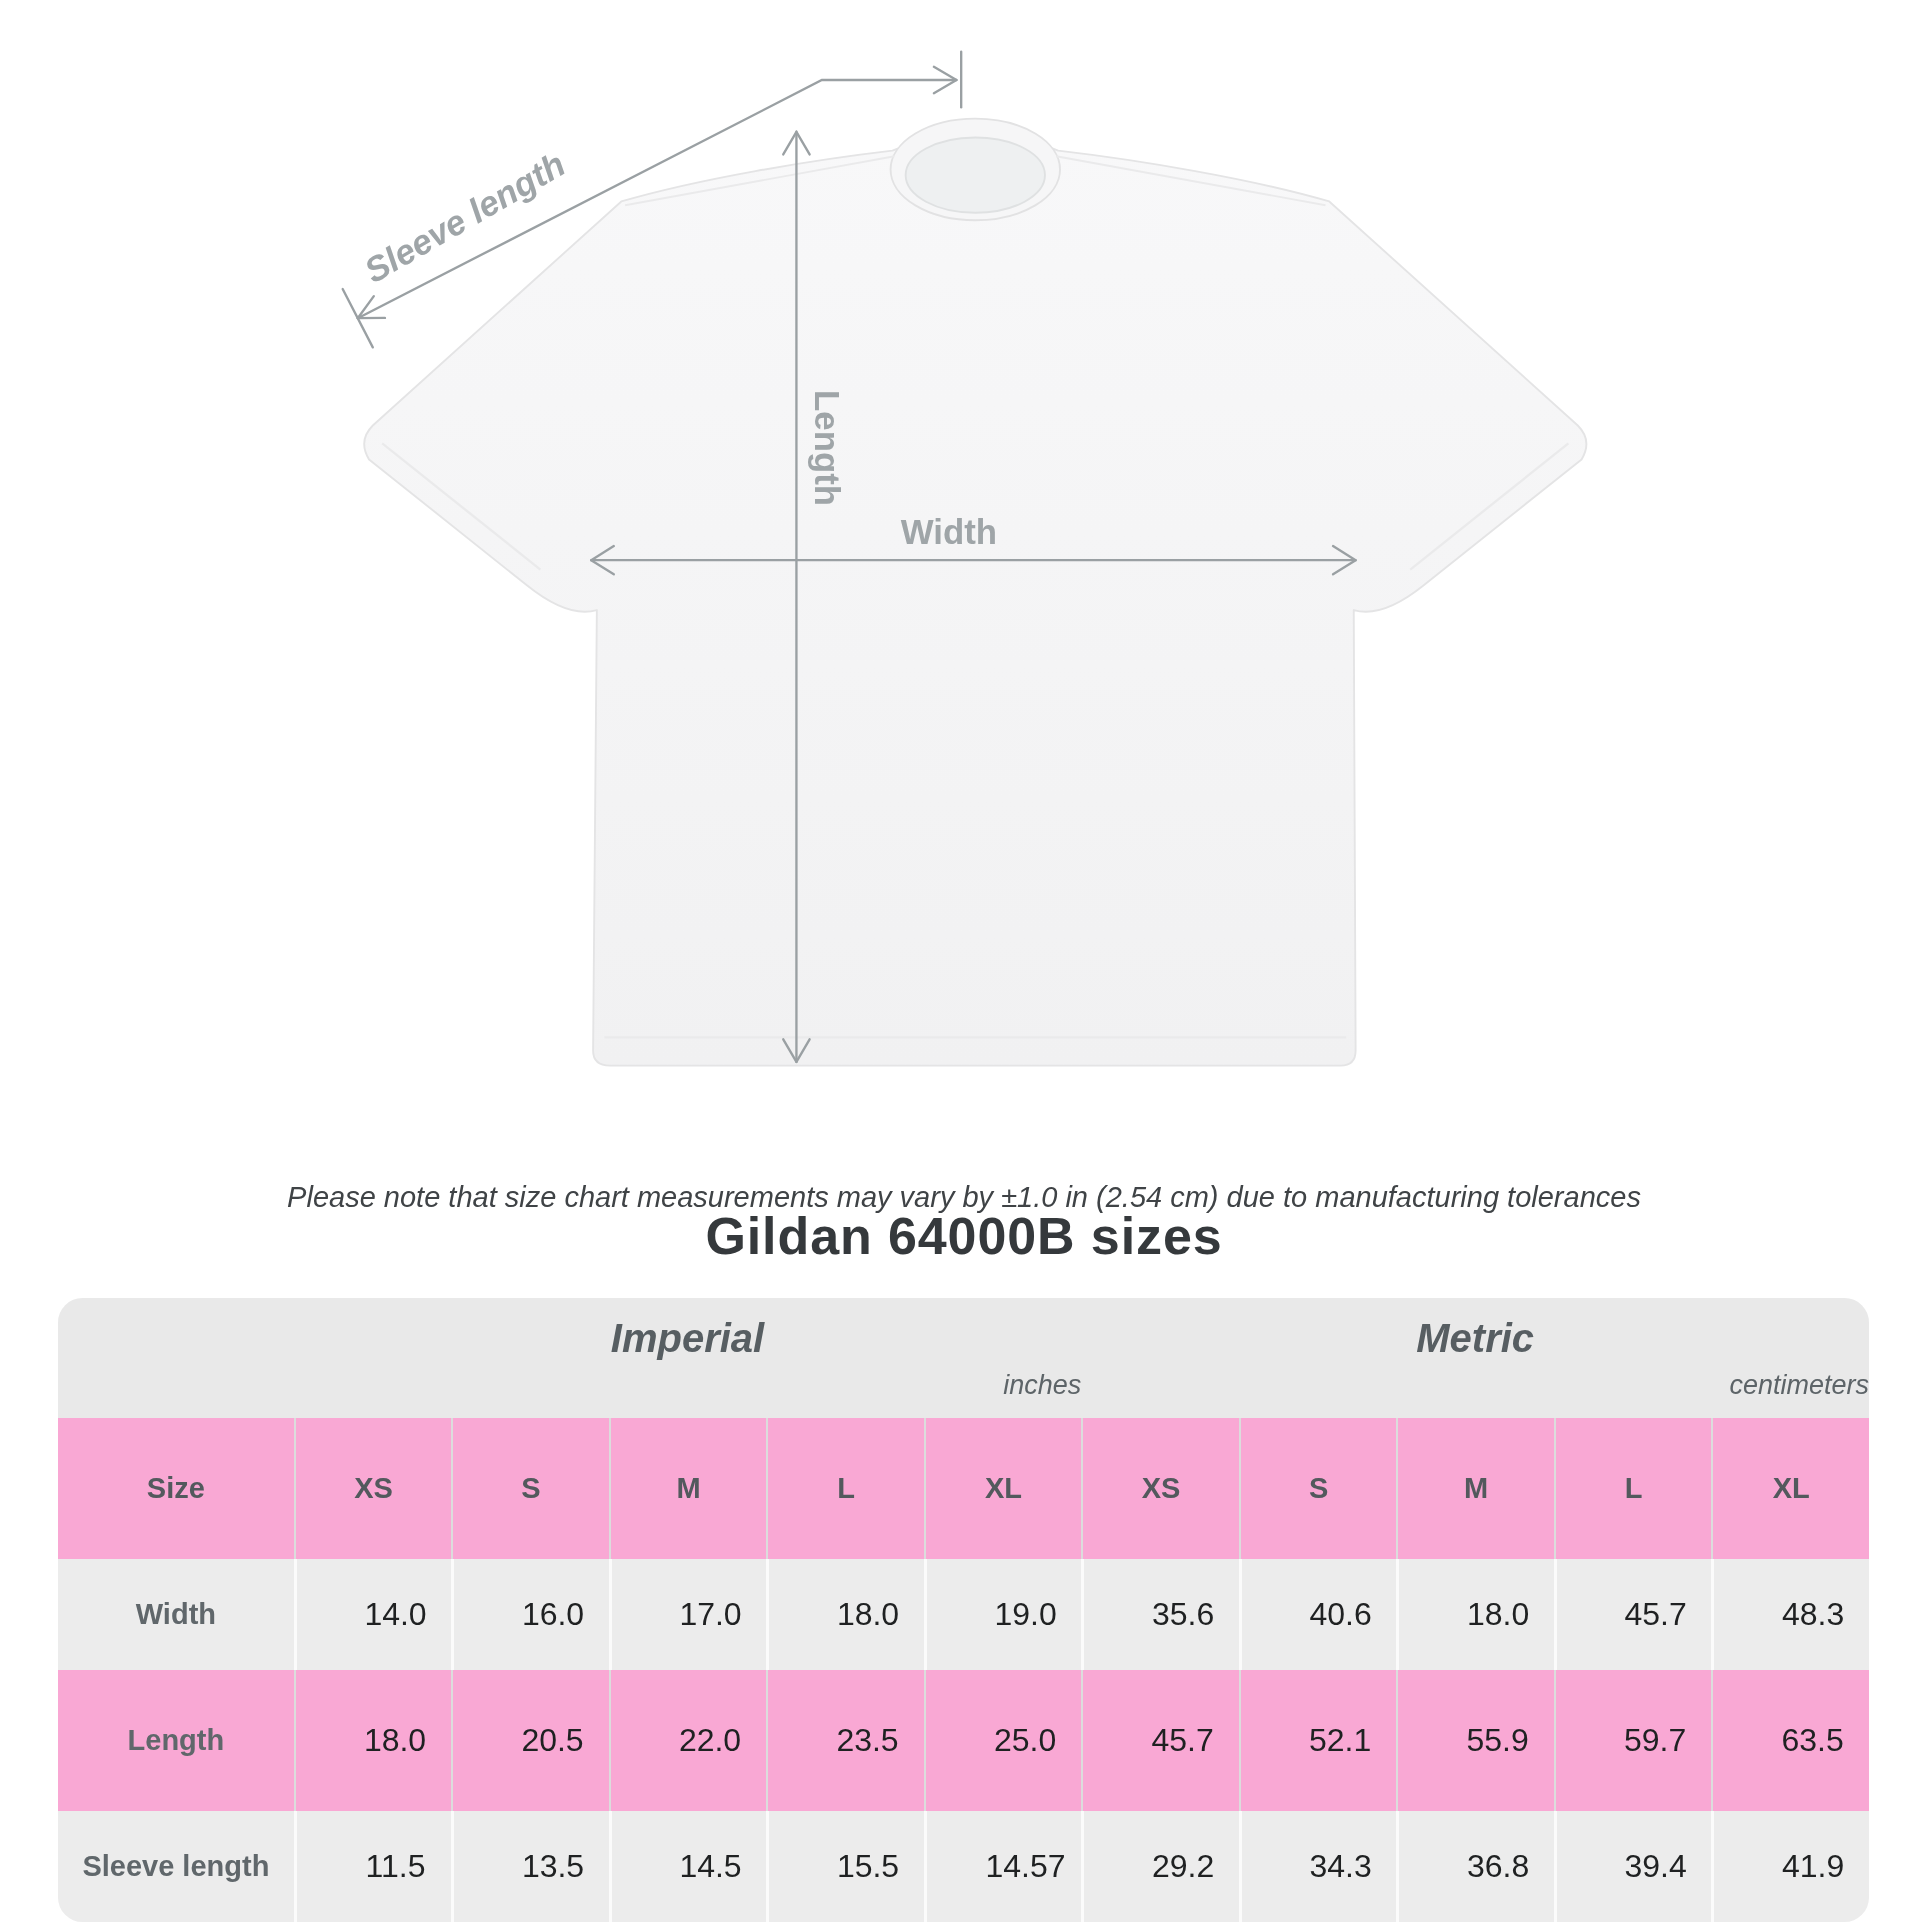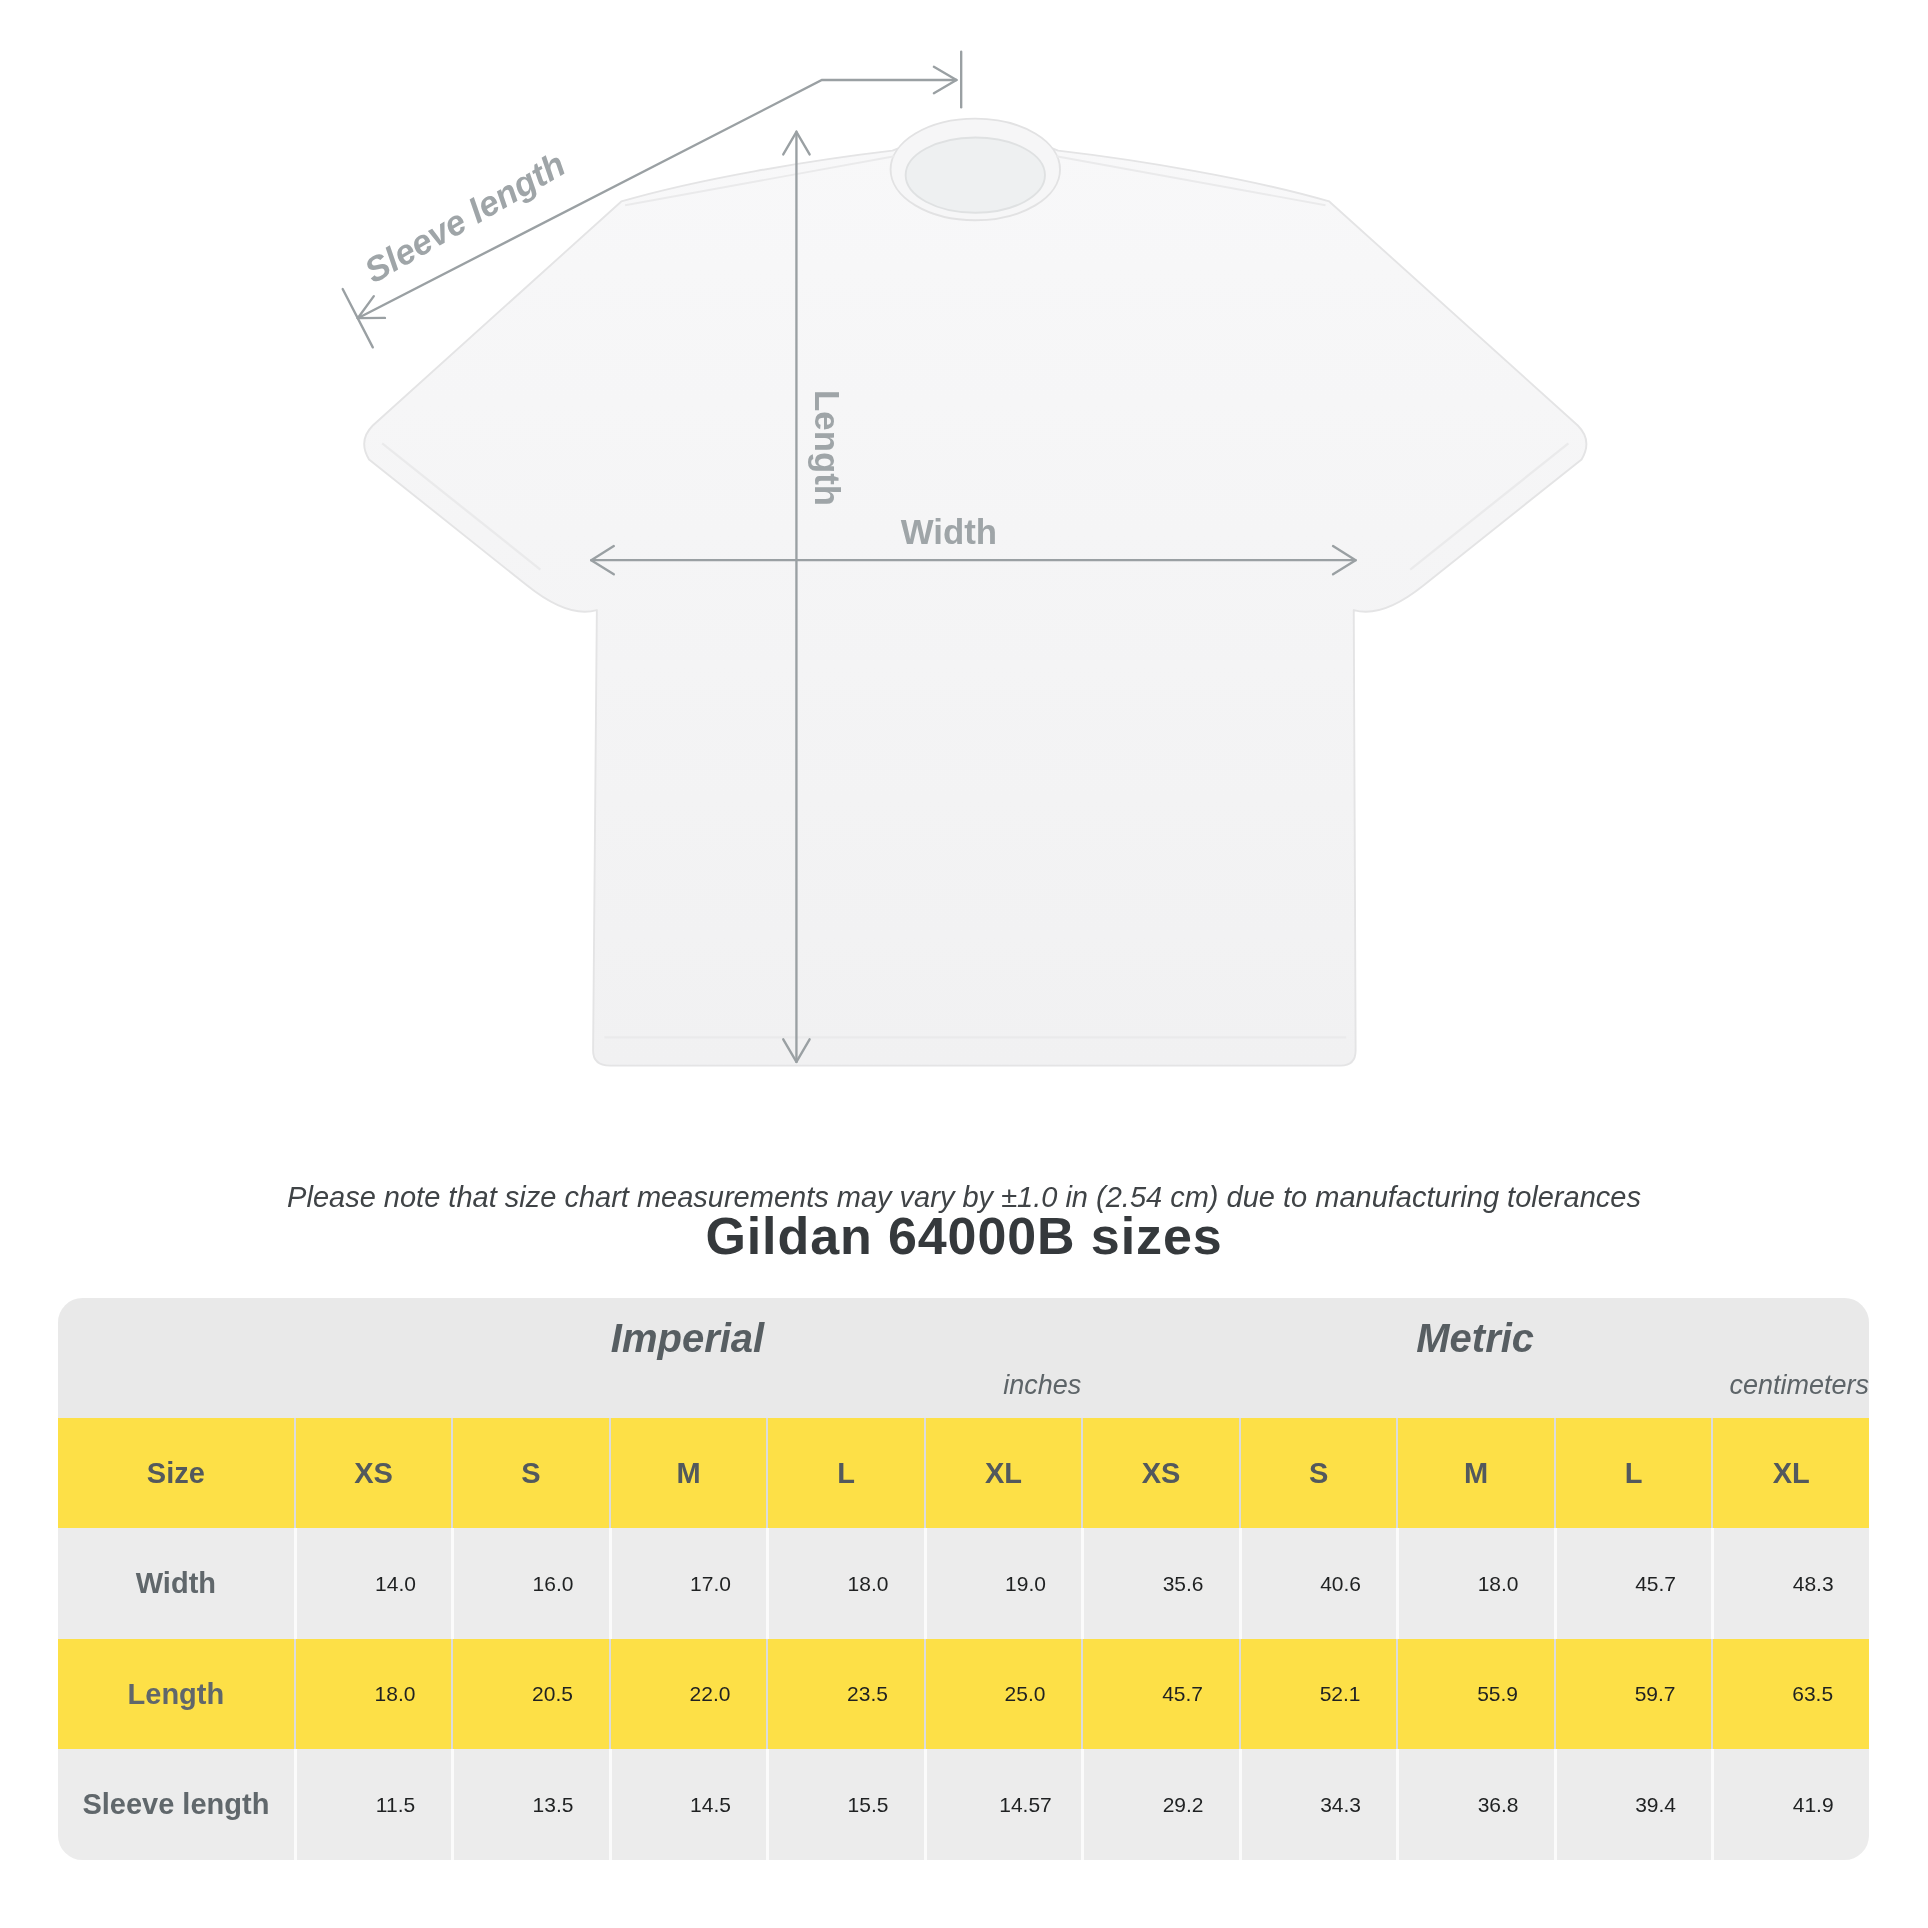--- a/index.html
+++ b/index.html
@@ -22,30 +22,30 @@
   td{padding:0;text-align:center;vertical-align:middle;}
 
   
   tr.band-row td{height:120px;background:#e9e9e9;}
   td.band-first{border-top-left-radius:24.5px;}
   td.band-last{border-top-right-radius:24.5px;}
   .band-name{font-size:40px;font-weight:bold;font-style:italic;color:#575e62;line-height:1.15;}
   .band-unit{font-size:27px;font-style:italic;color:#5d6468;margin-top:9.4px;text-align:right;}
 
   
-  tr.r-white td{height:110px;background:#fde047;}
+  tr.r-white td{height:141px;background:#f9a8d4;}
   tr.r-gray td{height:111px;background:#ececec;}
   tr.r-white td + td{border-left:2.8px solid #dcdcdc;}
   tr.r-gray  td + td{border-left:3.8px solid #fbfbfb;}
   tr.r-last td:first-child{border-bottom-left-radius:24.5px;}
   tr.r-last td:last-child{border-bottom-right-radius:24.5px;}
 
   .col-head{font-size:29px;font-weight:bold;color:#53595d;}
   .row-label{font-size:29px;font-weight:bold;color:#60676b;}
-  .cell-val{font-size:21px;color:#1f2122;padding-left:43px;}
+  .cell-val{font-size:32px;color:#1f2122;padding-left:43px;}
 
   
   text.dim-label{font-family:"Liberation Sans","DejaVu Sans",sans-serif;
     font-size:37px;font-weight:bold;fill:#9fa5a8;}
   text.dim-label.it{font-style:italic;}
 </style>
 </head>
 <body>
 
 <div class="stage">

